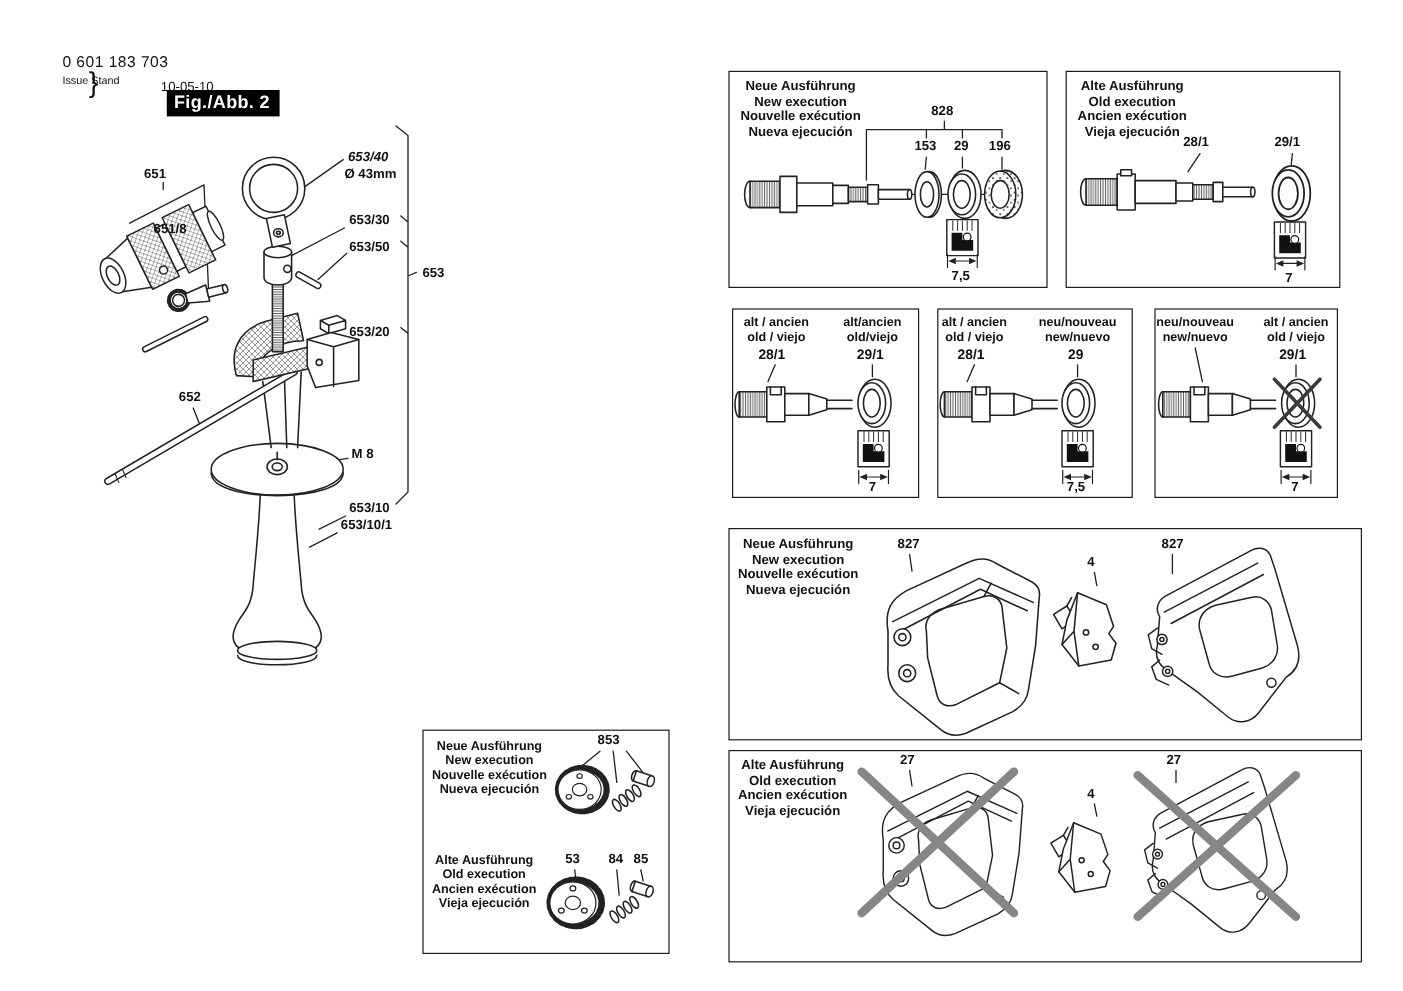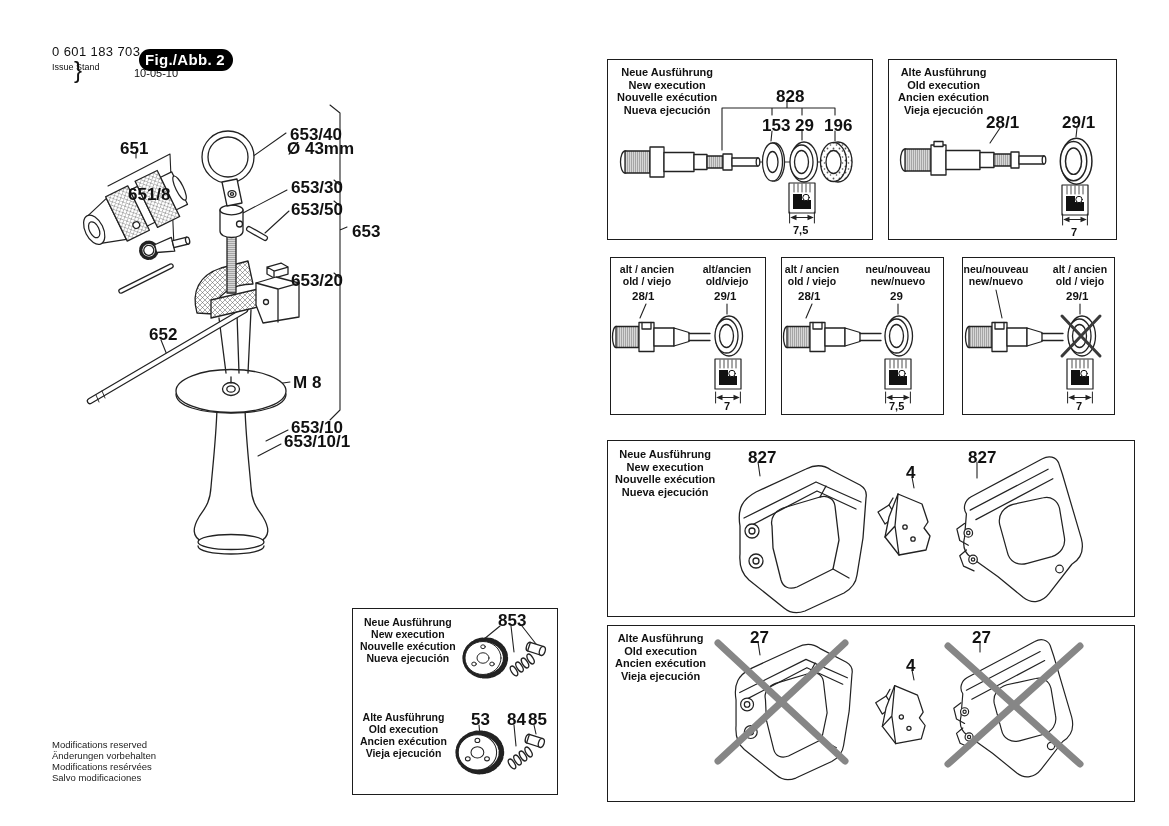--- a/index.html
+++ b/index.html
@@ -5,21 +5,21 @@
   html,body{margin:0;padding:0;background:#fff;}
   .page{position:relative;width:1148px;height:826px;background:#fff;overflow:hidden;
         font-family:"Liberation Sans","DejaVu Sans",sans-serif;color:#111;}
   .abs{position:absolute;white-space:nowrap;}
   .pn{font-size:13px;letter-spacing:.4px;}
   .iss{font-size:9px;line-height:9.5px;}
   .brace{font-size:24px;font-weight:300;}
   .date{font-size:11px;}
   .figbox{background:#000;color:#fff;font-weight:bold;font-size:15px;
           padding:2px 8px 3px 6px;letter-spacing:.3px;}
-  .pl{font-weight:bold;font-size:17px;}
+  .pl{font-weight:bold;font-size:11px;}
   .pl2{font-weight:bold;font-size:11.5px;}
   .title4{font-weight:bold;font-size:11px;line-height:12.5px;text-align:center;}
   .title4 span{display:block;}
   .t10 .title4, .title4.t10{font-size:10.5px;line-height:12px;}
   .ct{font-weight:bold;font-size:10.5px;line-height:11.5px;text-align:center;}
   .ct span{display:block;}
   .dim{font-weight:bold;font-size:11px;}
   .box{position:absolute;border:1.6px solid #1d1d1d;}
   .foot{font-size:9.5px;line-height:11px;color:#222;}
   .foot span{display:block;}
@@ -322,27 +322,27 @@
     </g>
   </svg>
 
   <div class="abs pn" style="left:52px;top:44px;">0 601 183 703</div>
   <div class="abs iss" style="left:52px;top:63px;">
     <span>Issue</span>
     <span>Stand</span>
   </div>
   <div class="abs brace" style="left:74px;top:56px;">}</div>
   <div class="abs date" style="left:88px;top:67px;margin-left:46px;">10-05-10</div>
-  <div class="abs figbox" style="left:139px;top:49px;border-radius:11px;">Fig./Abb. 2</div>
+  <div class="abs figbox" style="left:139px;top:75px;">Fig./Abb. 2</div>
 
   <div class="abs pl" style="left:120px;top:139px;">651</div>
   <div class="abs pl" style="left:128px;top:185px;">651/8</div>
   <div class="abs pl" style="left:149px;top:325px;">652</div>
   <div class="abs pl" style="left:352px;top:222px;">653</div>
-  <div class="abs pl" style="left:290px;top:125px;">653/40</div>
+  <div class="abs pl" style="left:290px;top:125px;font-style:italic;">653/40</div>
   <div class="abs pl" style="left:287px;top:139px;">Ø 43mm</div>
   <div class="abs pl" style="left:291px;top:178px;">653/30</div>
   <div class="abs pl" style="left:291px;top:200px;">653/50</div>
   <div class="abs pl" style="left:291px;top:271px;">653/20</div>
   <div class="abs pl" style="left:293px;top:373px;">M 8</div>
   <div class="abs pl" style="left:291px;top:418px;">653/10</div>
   <div class="abs pl" style="left:284px;top:432px;">653/10/1</div>
 
   <div class="box" style="left:607px;top:59px;width:264px;height:179px;"></div>
   <div class="abs title4" style="left:617px;top:66px;">
@@ -439,20 +439,14 @@
   <div class="abs title4 t10" style="left:360px;top:711px;">
     <span>Alte Ausführung</span>
     <span>Old execution</span>
     <span>Ancien exécution</span>
     <span>Vieja ejecución</span>
   </div>
   <div class="abs pl" style="left:471px;top:710px;">53</div>
   <div class="abs pl" style="left:507px;top:710px;">84</div>
   <div class="abs pl" style="left:528px;top:710px;">85</div>
 
-  <div class="abs foot" style="left:52px;top:739px;">
-    <span>Modifications reserved</span>
-    <span>Änderungen vorbehalten</span>
-    <span>Modifications resérvées</span>
-    <span>Salvo modificaciones</span>
-  </div>
 
 </div>
 
 </body></html>

